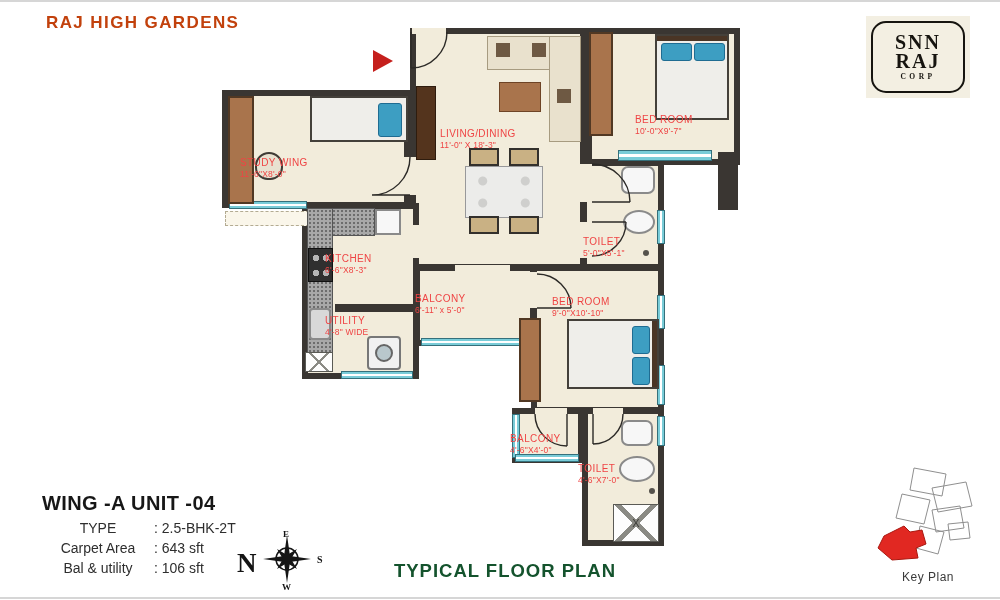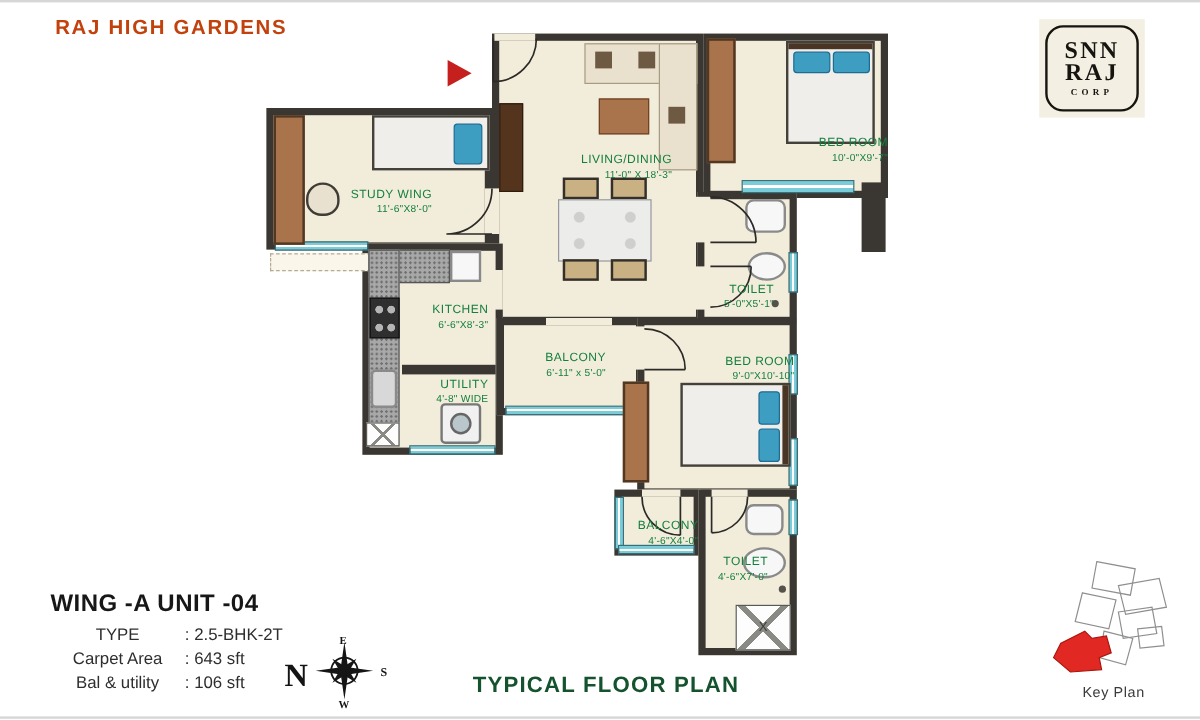--- a/index.html
+++ b/index.html
@@ -10,40 +10,40 @@
   }
   .abs{position:absolute;}
   
   #plan{position:absolute;left:215px;top:10px;width:535px;height:545px;}
   .room{position:absolute;background:#f2ecdb;border:6px solid #3a3632;box-sizing:border-box;}
   .wall{position:absolute;background:#3a3632;}
   .gap{position:absolute;background:#f2ecdb;}
   .win-h{position:absolute;background:linear-gradient(to bottom,#79ccd8 0 35%,#ffffff 35% 65%,#79ccd8 65% 100%);border:1px solid #35707b;box-sizing:border-box;}
   .win-v{position:absolute;background:linear-gradient(to right,#79ccd8 0 35%,#ffffff 35% 65%,#79ccd8 65% 100%);border:1px solid #35707b;box-sizing:border-box;}
   .ledge{position:absolute;background:#faf6ea;border:1px dashed #b3a археb08;border:1px dashed #b3ab92;box-sizing:border-box;}
-  .label{position:absolute;text-align:right;color:#15803d;}
+  .label{position:absolute;text-align:left;color:#ef4444;}
   .label .rn{font-size:10px;letter-spacing:.4px;}
   .label .rd{font-size:8.5px;letter-spacing:.2px;margin-top:1px;}
   .bed{position:absolute;background:#efeeea;border:2px solid #44403a;box-sizing:border-box;}
   .pillow{position:absolute;background:#3d9ec2;border:1px solid #1f6c92;border-radius:3px;}
   .headboard{position:absolute;background:#4a3525;}
   .ward{position:absolute;background:#a9744c;border:2px solid #513823;box-sizing:border-box;}
   .counter{position:absolute;background-color:#a8a8a8;background-image:radial-gradient(#6d6d6d .8px,transparent 1.2px);background-size:4px 4px;border:1px solid #555;box-sizing:border-box;}
   .fixture{position:absolute;background:#f7f7f7;border:2px solid #8a8a8a;box-sizing:border-box;}
   .chair{position:absolute;background:#c9b184;border:2px solid #33302c;box-sizing:border-box;}
   .xhatch{position:absolute;background:#fdfdfd;border:1.5px solid #5a5a55;box-sizing:border-box;}
   .xhatch::before{content:"";position:absolute;inset:0;
     background:linear-gradient(45deg,transparent 46%,#8a8a84 46% 54%,transparent 54%),
                linear-gradient(-45deg,transparent 46%,#8a8a84 46% 54%,transparent 54%);}
   .shaft-x{position:absolute;inset:0;display:flex;align-items:center;justify-content:center;
     font-size:11px;color:#3c3c38;z-index:2;}
   .dot{position:absolute;width:6px;height:6px;border-radius:50%;background:#55524c;}
   
   #title{position:absolute;left:46px;top:13px;font-size:17px;font-weight:bold;letter-spacing:1.4px;color:#c2410c;}
-  #logo{position:absolute;left:866px;top:16px;width:88px;height:82px;background:#f3efe2;text-decoration:underline;}
+  #logo{position:absolute;left:866px;top:16px;width:104px;height:82px;background:#f3efe2;text-decoration:underline;}
   #logo .frame{position:absolute;inset:5px;border:2.5px solid #16140f;border-radius:15px;
     display:flex;flex-direction:column;align-items:center;justify-content:center;color:#16140f;
     font-family:"Liberation Serif",serif;}
   #logo .l1,#logo .l2{font-size:20px;font-weight:bold;letter-spacing:2px;line-height:19px;}
   #logo .l3{font-size:7.5px;font-weight:bold;letter-spacing:3.5px;margin-top:1px;}
   #unit-info{position:absolute;left:30px;top:492px;width:240px;color:#2e2e2e;margin-left:12px;}
   #unit-info .heading{font-size:20px;font-weight:bold;letter-spacing:.4px;color:#171717;margin-bottom:3px;}
   #unit-info .row{display:flex;font-size:14px;line-height:20px;text-align:center;}
   #unit-info .row .lbl{flex:0 0 112px;}
   #footer-title{position:absolute;left:350px;top:560px;width:310px;text-align:center;

